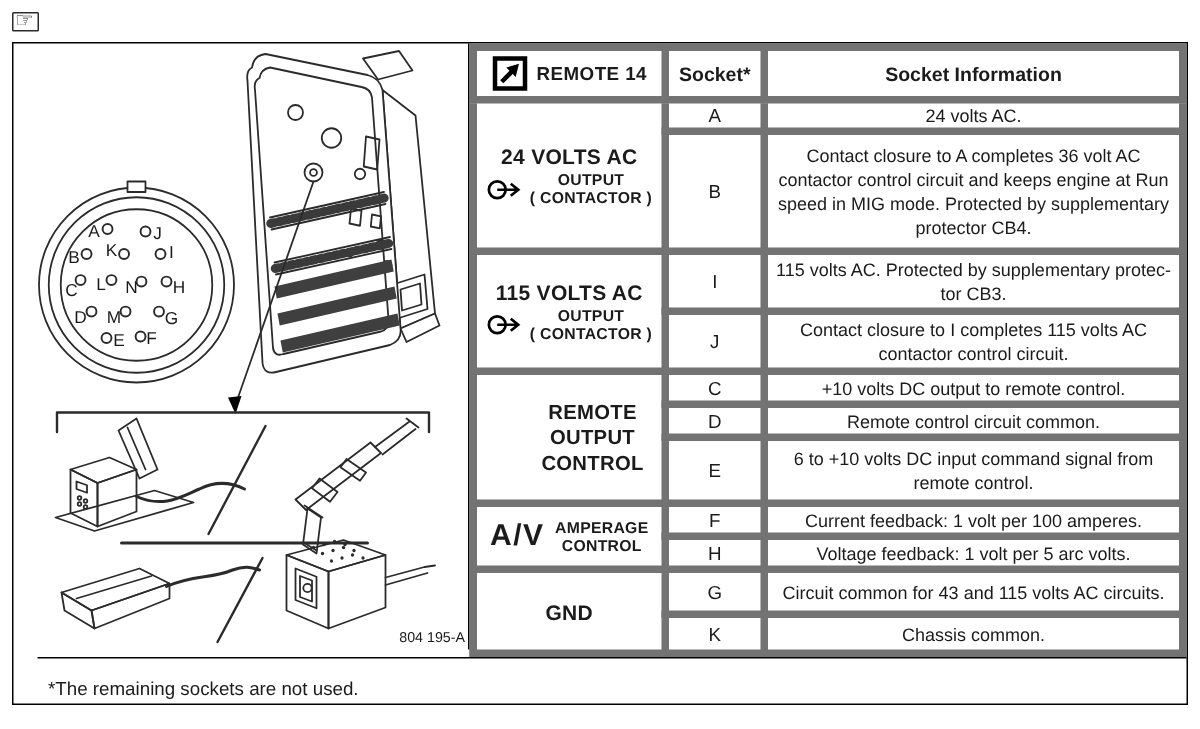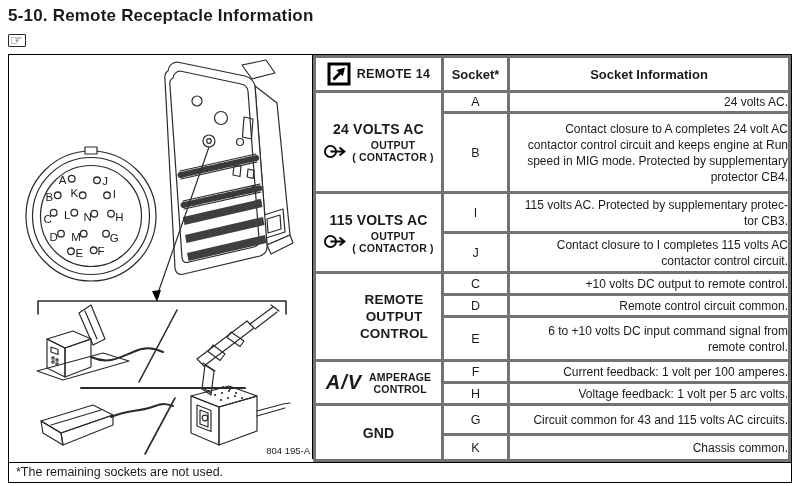--- a/index.html
+++ b/index.html
@@ -27,48 +27,47 @@
     display:grid; grid-template-columns:304px 1fr;
     background:#fff;
   }
   .figure-panel { border-right:1px solid #000; height:404px; }
   .figure-panel svg { display:block; }
 
   table.socket-table {
     border-collapse:collapse; table-layout:fixed;
     width:100%; height:404px;
   }
-  .socket-table td, .socket-table th { border:3px solid #737373; padding:0; vertical-align:middle; }
+  .socket-table td, .socket-table th { border:5px solid #737373; padding:0; vertical-align:middle; }
   .h35{height:35px}.h21{height:21px}.h80{height:80px}.h40{height:40px}
   .h22{height:22px}.h44{height:44px}.h30{height:30px}.h26{height:26px}
   .th { font-weight:bold; font-size:13px; text-align:center; }
   .remote-hdr { display:flex; align-items:center; justify-content:center; gap:6px; }
   .remote-hdr span { font-weight:bold; font-size:12.5px; letter-spacing:.3px; }
   .socket-cell { text-align:center; font-size:12.5px; }
   .info-cell {
     font-size:12px; line-height:16px; padding:2px 7px;
-    white-space:pre-line; text-align:right;
+    white-space:pre-line; text-align:center;
   }
   .fn-cell { text-align:center; }
   .g-title { font-weight:bold; font-size:14px; letter-spacing:.2px; }
   .g-title.multiline { font-size:13.5px; line-height:17px; white-space:pre-line;margin-left:31px; }
   .g-io { display:flex; align-items:center; justify-content:center; gap:3px; margin-top:2px; }
   .g-sub { font-weight:bold; font-size:10.5px; line-height:12px; letter-spacing:.2px; text-align:center; }
   .av-wrap { display:flex; align-items:center; justify-content:center; gap:7px; }
-  .av-title { font-weight:bold; font-size:20px; letter-spacing:1px;font-style:italic; }
+  .av-title { font-weight:bold; font-size:20px; letter-spacing:1px; }
   .footer-row {
     grid-column:1 / 3; border-top:1.5px solid #000;
-    font-size:12.5px; padding:2px 0 3px 7px;
+    font-size:12.5px; padding:13px 0 3px 7px;margin-left:16px;
   }
 </style>
 </head>
 <body>
 
 <div>
-  <h1 class="page-title">5-10. Remote Receptacle Information</h1>
 
   <div class="note-line">
     <span class="note-icon">☞</span>
   </div>
 
   <div class="diagram-box">
 
     <div class="figure-panel">
       <svg width="303" height="404" viewBox="0 0 303 404">
         <g stroke="#2b2b2b" fill="none" stroke-width="1.2" stroke-linejoin="round" stroke-linecap="round">
@@ -249,21 +248,21 @@
               <div>OUTPUT</div>
               <div>( CONTACTOR )</div>
             </div>
           </div>
         </td>
         <td class="socket-cell">A</td>
         <td class="info-cell">24 volts AC.</td>
       </tr>
       <tr class="h80">
         <td class="socket-cell">B</td>
-        <td class="info-cell">Contact closure to A completes 24 volt AC
+        <td class="info-cell">Contact closure to A completes 36 volt AC
 contactor control circuit and keeps engine at Run
 speed in MIG mode. Protected by supplementary
 protector CB4.</td>
       </tr>
 
       <tr class="h40">
         <td class="fn-cell" rowspan="2">
           <div class="g-title">115 VOLTS AC</div>
           <div class="g-io">
             <svg width="26" height="17" viewBox="0 0 26 17">

